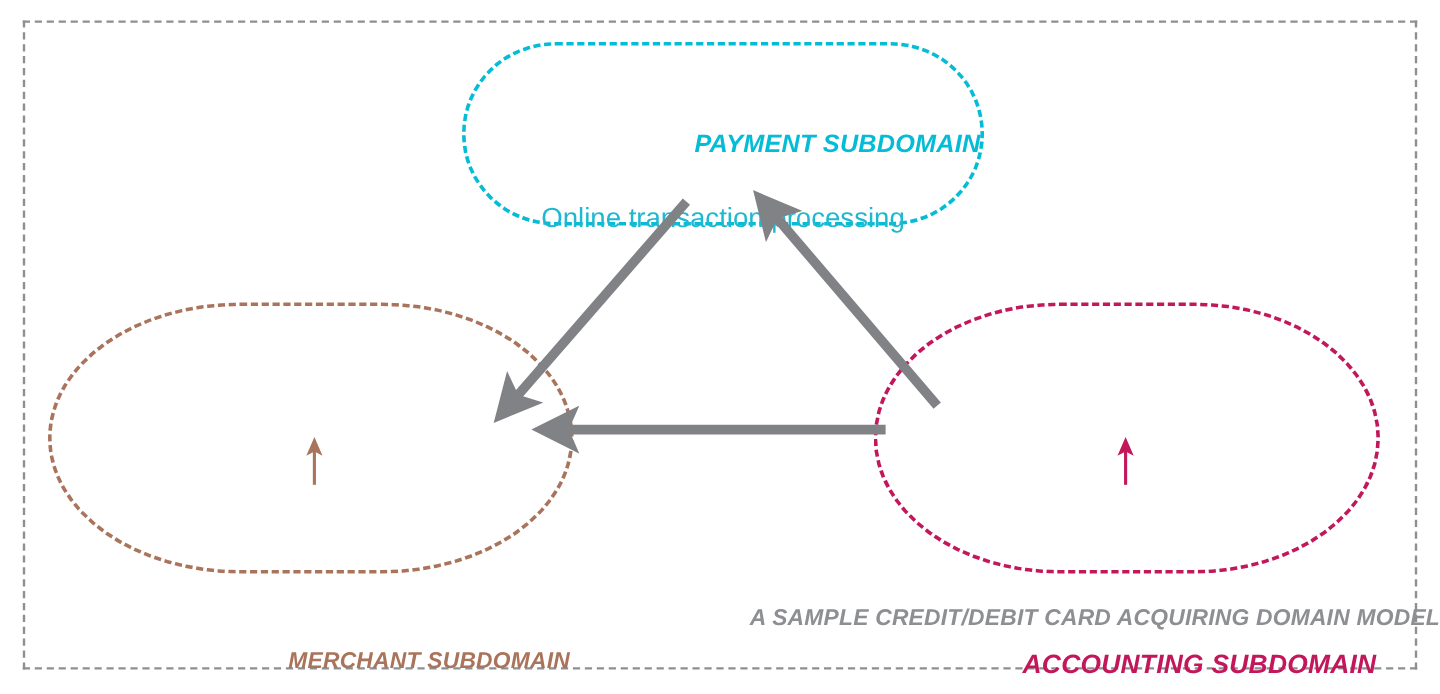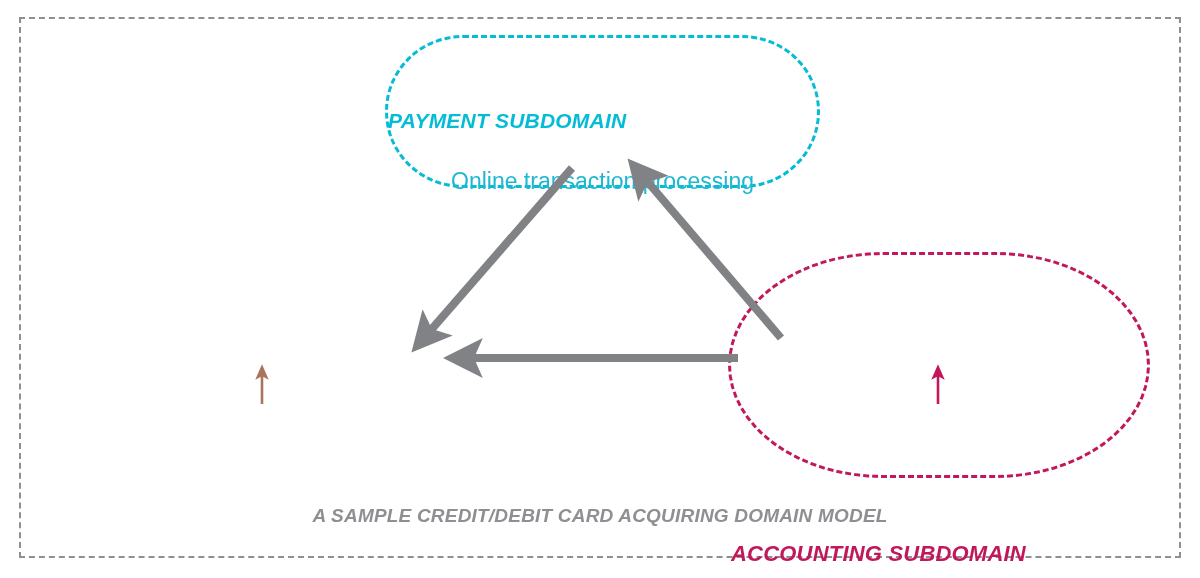--- a/index.html
+++ b/index.html
@@ -30,21 +30,21 @@
   
   .blob {
     position: absolute;
     box-sizing: border-box;
     background: transparent;
   }
   .blob-title {
     position: absolute;
     left: 0;
     width: 100%;
-    text-align: left;
+    text-align: right;
     font-weight: bold;
     font-style: italic;
     letter-spacing: 0.2px;
     white-space: nowrap;
   }
   .blob-line {
     position: absolute;
     left: 0;
     width: 100%;
     text-align: center;
@@ -80,21 +80,21 @@
     border: 3px dashed #c2185b;
     border-radius: 155px / 113px;
   }
   #accounting-title { top: 286px; font-size: 22px; color: #c2185b; }
 
   #caption {
     position: absolute;
     left: 0;
     top: 505px;
     width: 1200px;
-    text-align: center;
+    text-align: right;
     font-size: 19px;
     font-weight: bold;
     font-style: italic;
     color: #8d8f92;
     letter-spacing: 0.2px;
     white-space: nowrap;
   }
 
   #arrow-layer {
     position: absolute;
@@ -110,20 +110,24 @@
 
 <div id="canvas">
 
   <div id="outer-frame"></div>
 
   <div class="blob" id="payment-blob">
     <div class="blob-title" id="payment-title">PAYMENT SUBDOMAIN</div>
     <div class="blob-line" id="payment-line1">Online transaction processing</div>
   </div>
 
+  <div class="blob" id="merchant-blob">
+    <div class="blob-title" id="merchant-title">MERCHANT SUBDOMAIN</div>
+
+  </div>
 
   <div class="blob" id="accounting-blob">
     <div class="blob-title" id="accounting-title">ACCOUNTING SUBDOMAIN</div>
 
   </div>
 
   <svg id="arrow-layer" viewBox="0 0 1200 578">
     <defs>
       <marker id="head-gray" markerWidth="5" markerHeight="5" refX="2.6" refY="2.5" orient="auto" markerUnits="strokeWidth">
         <path d="M0,0 L5,2.5 L0,5 L1.1,2.5 Z" fill="#808285"></path>

